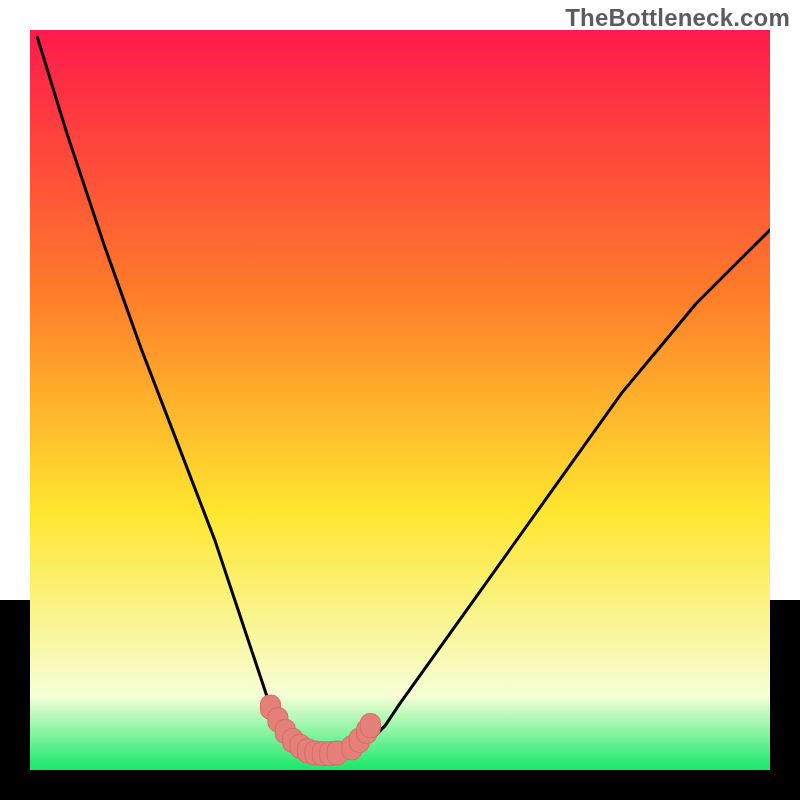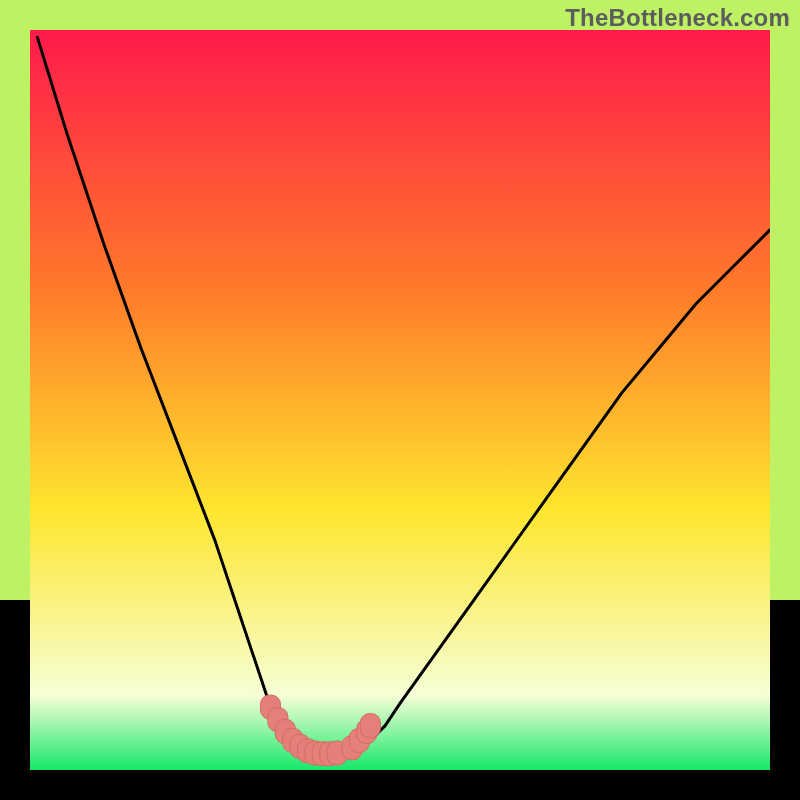--- a/index.html
+++ b/index.html
@@ -9,21 +9,21 @@
     height: 800px;
     overflow: hidden;
     background: #000;
     font-family: Arial, Helvetica, sans-serif;
   }
   .frame {
     position: absolute;
     top: 0; left: 0;
     width: 800px;
     height: 600px;
-    background: #bef264;
+    background: #ffffff;
   }
   .plot {
     position: absolute;
     top: 30px;
     left: 30px;
     width: 740px;
     height: 740px;
     overflow: hidden;
   }
   .watermark {

